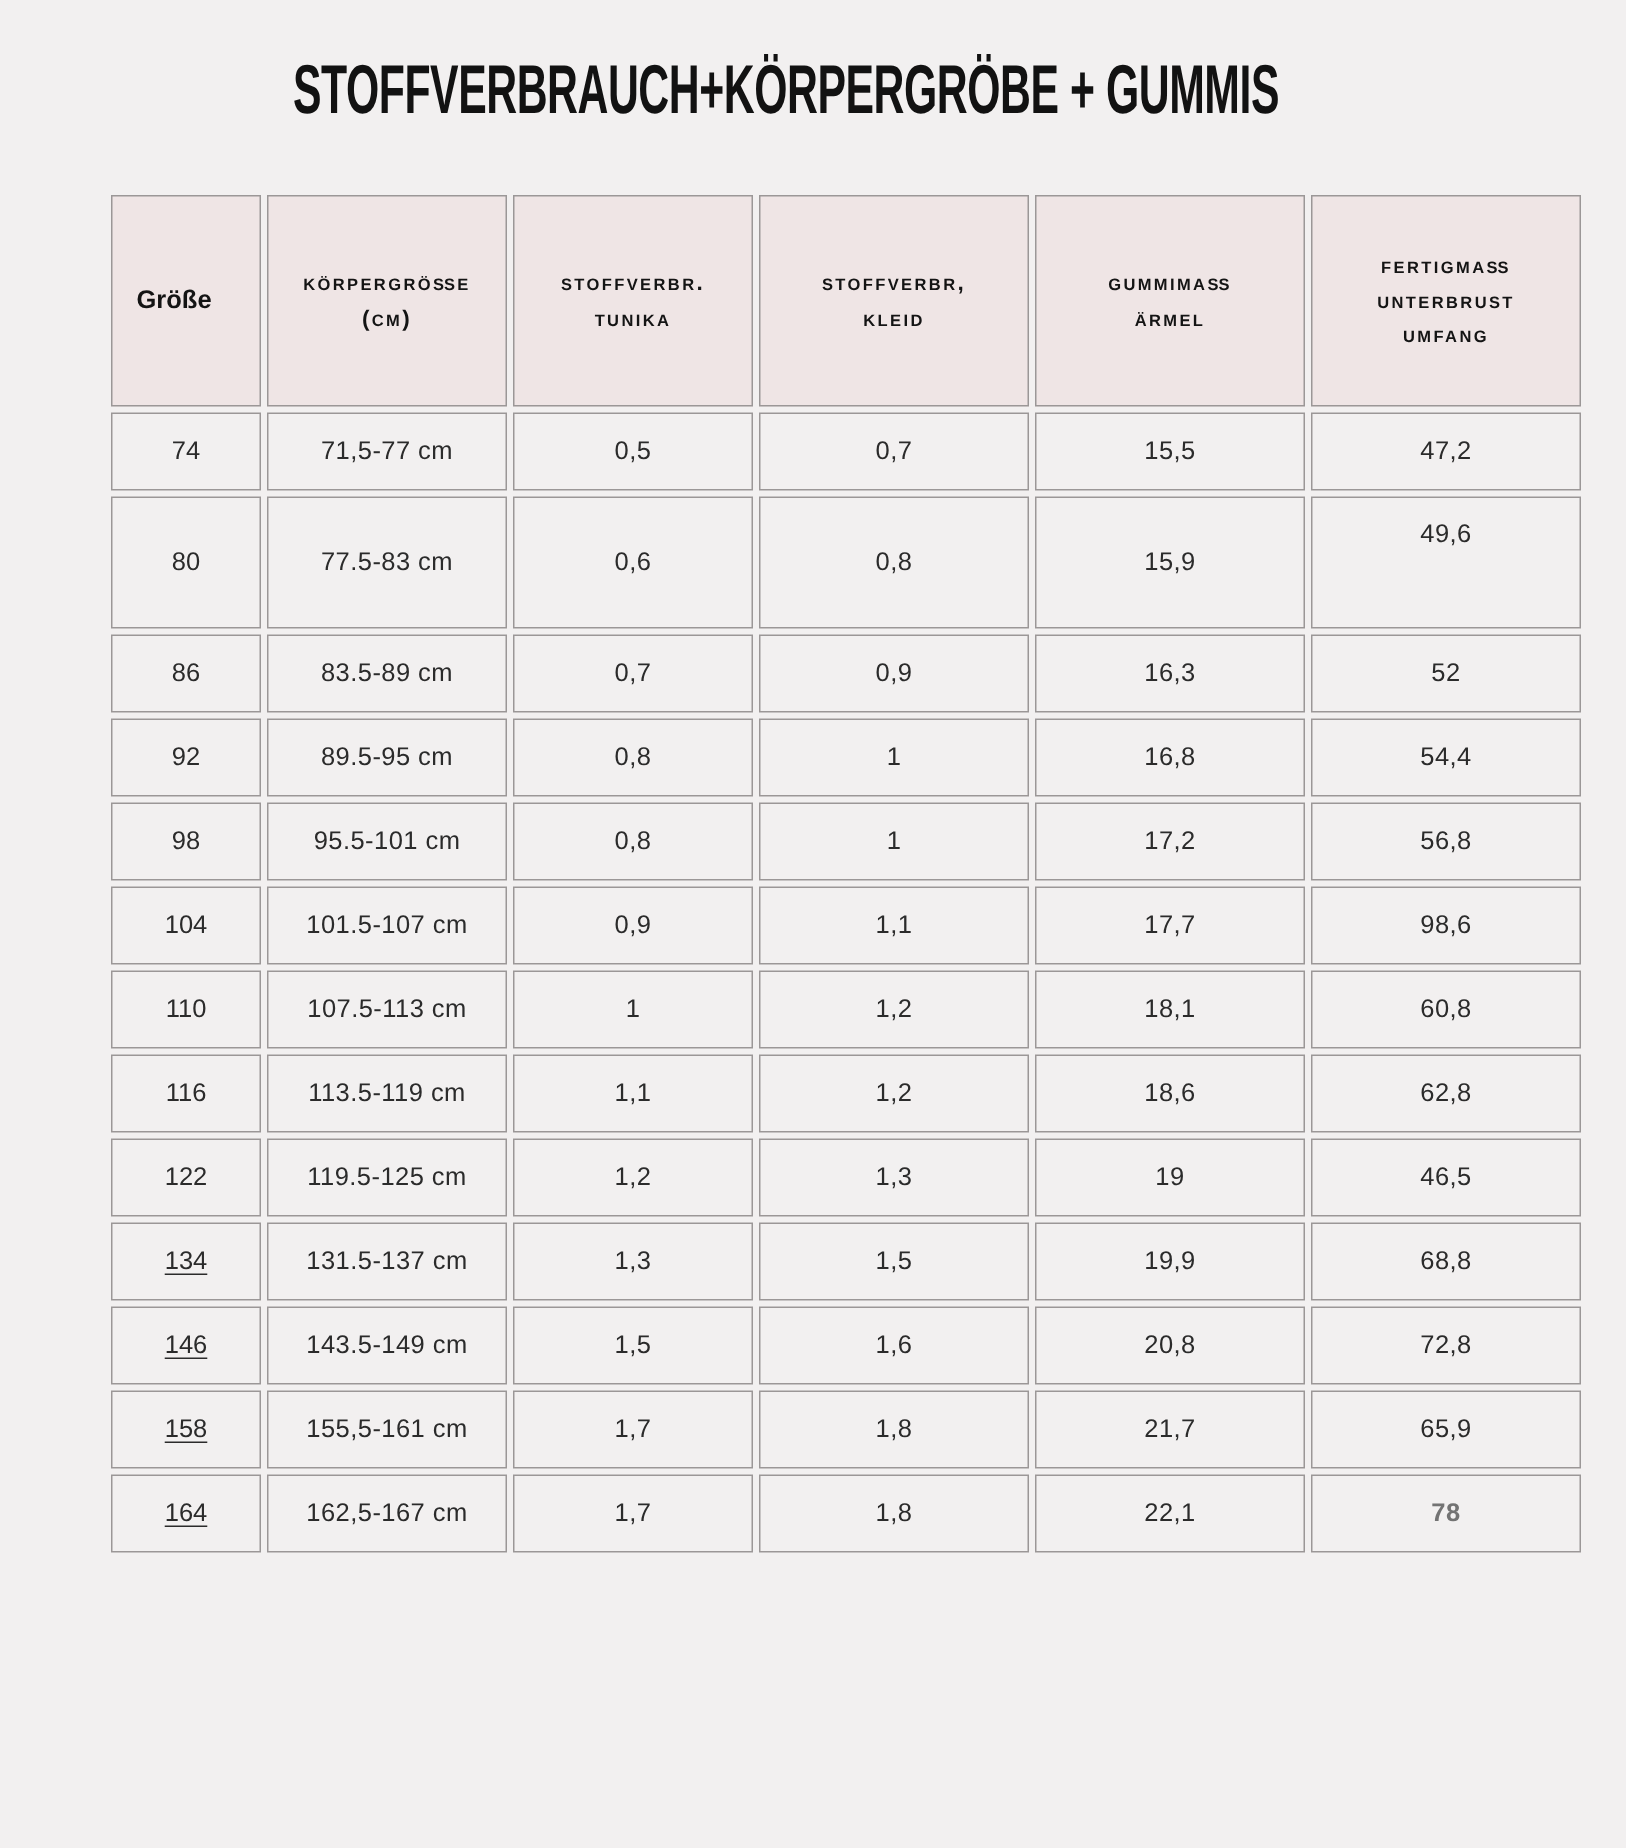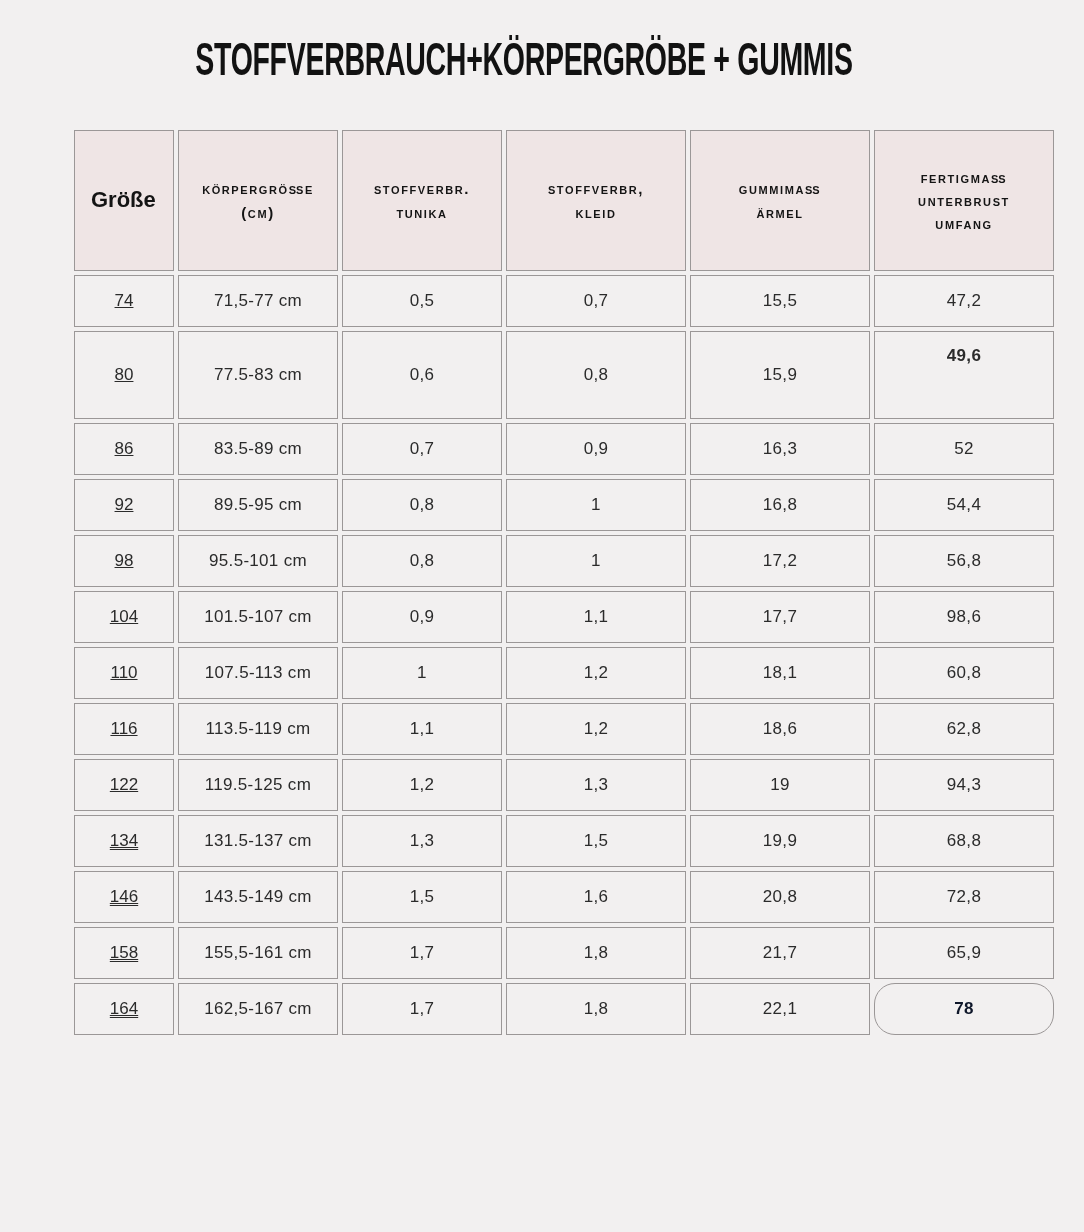--- a/index.html
+++ b/index.html
@@ -73,66 +73,63 @@
     font-variant: small-caps;
     text-transform: lowercase;
     line-height: 1.55;
     padding: 0 8px;
   }
 
   table.size-table thead th.col-size {
     font-variant: normal;
     text-transform: none;
     letter-spacing: 0;
-    font-size: 22px;
+    font-size: 17px;
     padding-left: 16px;
     text-align: left;
   }
 
   
   col.c-size      { width: 100px; }
   col.c-height    { width: 160px; }
   col.c-tunika    { width: 160px; }
   col.c-kleid     { width: 180px; }
   col.c-gummi     { width: 180px; }
   col.c-fertig    { width: 180px; }
 
   td.size-cell {
     text-align: left;
     padding-left: 16px;
     font-weight: bold;
     font-size: 19px;
     color: #111;
-    text-decoration: underline;
   }
 
   td.size-cell .underlined {
     text-decoration: underline;
     text-underline-offset: 3px;
   }
 
   tr.row-std td { height: 50px; }
   tr.row-tall td { height: 72px; }
 
   td.num {
     font-size: 18px;
     color: #2f2f2f;
     letter-spacing: 0.3px;
   }
 
   td.num.strong {
     font-weight: bold;
-    color: #0f172a;
-    border-radius: 21px;
+    color: #737373;
   }
 
   td.num.raise {
     vertical-align: top;
     padding-top: 14px;
-    font-weight: bold;
   }
 </style>
 </head>
 <body>
 
 <div class="page">
 
   <div class="title">STOFFVERBRAUCH+KÖRPERGRÖBE + GUMMIS</div>
 
   <div class="table-wrap">
@@ -235,21 +232,21 @@
             <td class="num">1,2</td>
             <td class="num">18,6</td>
             <td class="num">62,8</td>
           </tr>
           <tr class="row-std">
             <td class="size-cell"><span>122</span></td>
             <td class="num">119.5-125 cm</td>
             <td class="num">1,2</td>
             <td class="num">1,3</td>
             <td class="num">19</td>
-            <td class="num">94,3</td>
+            <td class="num">46,5</td>
           </tr>
           <tr class="row-std">
             <td class="size-cell"><span class="underlined">134</span></td>
             <td class="num">131.5-137 cm</td>
             <td class="num">1,3</td>
             <td class="num">1,5</td>
             <td class="num">19,9</td>
             <td class="num">68,8</td>
           </tr>
           <tr class="row-std">

